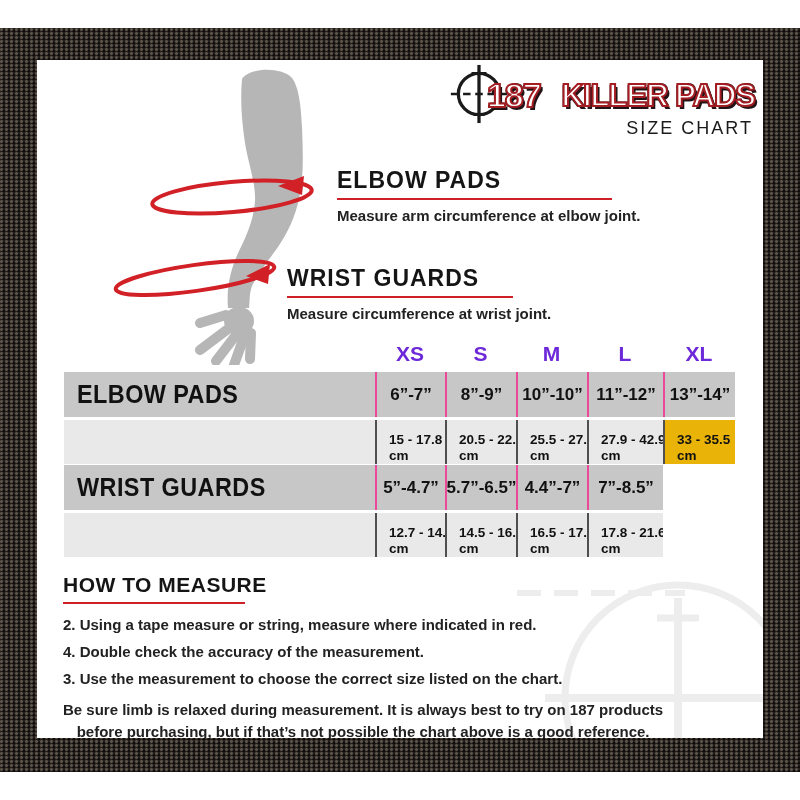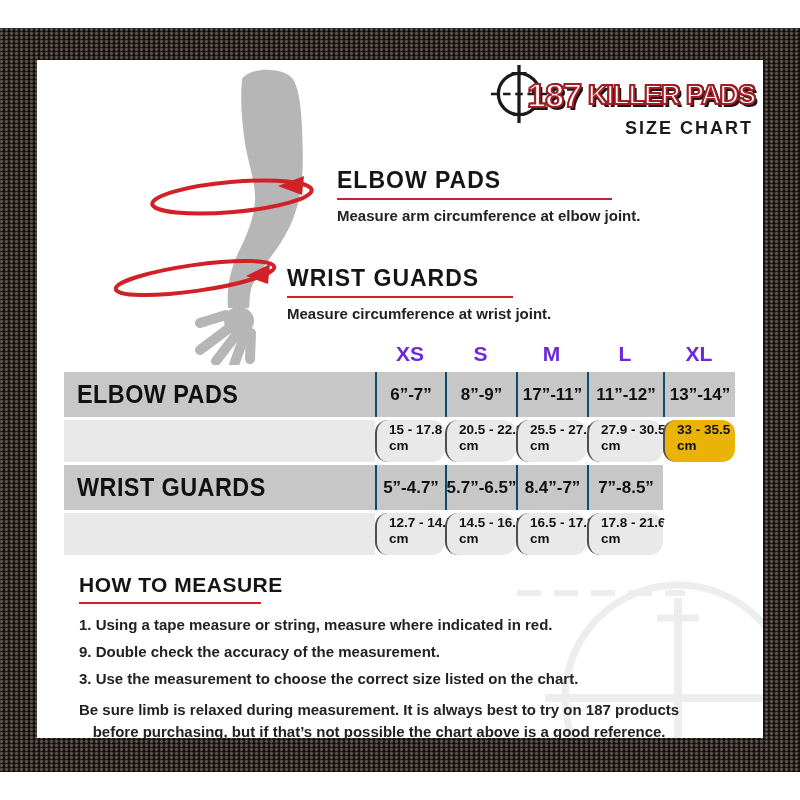--- a/index.html
+++ b/index.html
@@ -23,22 +23,22 @@
   
   .logo{position:absolute;top:16px;right:8px;text-align:right;}
   .logo-row{position:relative;display:inline-flex;align-items:center;padding-left:24px;}
   .crosshair{position:absolute;left:-14px;top:-12px;width:60px;height:60px;}
   .logo-num,.logo-name{
     font-weight:800;color:#fff;letter-spacing:-1px;white-space:nowrap;
     -webkit-text-stroke:2px #a31d22;
     text-shadow:2.5px 2.5px 0 #221316,-1px 1px 0 #221316,1px -1px 0 #221316;
   }
   .logo-num{font-size:34px;position:relative;z-index:1;}
-  .logo-name{font-size:27px;margin-left:7px;}
-  .logo-sub{font-size:18px;font-weight:700;letter-spacing:2px;color:#1a1a1a;margin-top:3px;padding-right:2px;}
+  .logo-name{font-size:31px;margin-left:21px;}
+  .logo-sub{font-size:18px;font-weight:400;letter-spacing:2px;color:#1a1a1a;margin-top:3px;padding-right:2px;}
 
   
   .arm{position:absolute;left:63px;top:5px;width:250px;height:300px;}
 
   
   .guide{position:absolute;}
   .guide-elbow{left:300px;top:107px;}
   .guide-wrist{left:250px;top:205px;}
   .guide-title{font-size:23px;font-weight:800;color:#151515;letter-spacing:1px;white-space:nowrap;}
   .guide-rule{height:2px;background:var(--accent,#ce2127);margin-top:4px;}
@@ -50,32 +50,32 @@
   .size-table{position:absolute;left:27px;top:278px;width:671px;}
   .trow{display:grid;grid-template-columns:311px 70px 71px 71px 76px 72px;margin-bottom:3px;}
   .thead-row{margin-bottom:2px;}
   .sh-cell{height:32px;display:flex;align-items:center;justify-content:center;
     font-size:21px;font-weight:800;color:#6d28d9;}
   .row-main{height:45px;}
   .row-cm{height:42px;}
   .tlabel{background:var(--gray,#c7c7c7);display:flex;align-items:center;padding-left:13px;}
   .tlabel .cond{font-size:26px;font-weight:800;color:#111;}
   .cond{display:inline-block;transform:scaleX(0.9);transform-origin:left center;white-space:nowrap;letter-spacing:0.5px;}
-  .tcell{background:var(--gray,#c7c7c7);border-left:2px solid #0c4a6e;
+  .tcell{background:var(--gray,#c7c7c7);border-left:2px solid #ec4899;
     display:flex;align-items:center;justify-content:center;
     font-size:17px;font-weight:800;color:#111;white-space:nowrap;}
   .tcell-cm{background:var(--lgray,#e9e9e9);border-left:2px solid #4f4f4f;
-    padding:2px 2px 0 12px;font-size:13.5px;font-weight:700;color:#111;line-height:1.2;border-radius:13px;}
+    padding:12px 2px 0 12px;font-size:13.5px;font-weight:700;color:#111;line-height:1.2;}
   .tcell-cm span{display:block;white-space:nowrap;}
   .cm-spacer{background:var(--lgray,#e9e9e9);}
   .cell-xl-cm{background:#eab308;}
   .blank{background:#fff;border:none;}
 
   
-  .howto{position:absolute;left:42px;top:513px;}
+  .howto{position:absolute;left:26px;top:513px;}
   .howto-title{font-size:21px;font-weight:800;color:#151515;letter-spacing:0.5px;}
   .howto-rule{width:182px;height:2px;background:var(--accent,#ce2127);margin-top:5px;}
   .howto-steps{margin-top:13px;}
   .howto-step{font-size:15px;font-weight:700;color:#222;margin-bottom:11px;white-space:nowrap;line-height:16px;}
   .howto-note{margin-top:12px;text-align:center;}
   .note-line{font-size:15px;font-weight:700;color:#222;line-height:22px;white-space:nowrap;}
 </style>
 </head>
 <body>
 
@@ -165,56 +165,56 @@
           <div class="sh-cell">L</div>
           <div class="sh-cell">XL</div>
         </div>
 
         <div class="trow row-main">
           <div class="tlabel">
               <span class="cond">ELBOW PADS</span>
             </div>
           <div class="tcell">6”-7”</div>
           <div class="tcell">8”-9”</div>
-          <div class="tcell">17”-11”</div>
+          <div class="tcell">10”-10”</div>
           <div class="tcell">11”-12”</div>
           <div class="tcell">13”-14”</div>
         </div>
 
         <div class="trow row-cm">
           <div class="cm-spacer"></div>
           <div class="tcell-cm">
               <span>15 - 17.8</span>
               <span>cm</span>
             </div>
           <div class="tcell-cm">
               <span>20.5 - 22.9</span>
               <span>cm</span>
             </div>
           <div class="tcell-cm">
               <span>25.5 - 27.9</span>
               <span>cm</span>
             </div>
           <div class="tcell-cm">
-              <span>27.9 - 30.5</span>
+              <span>27.9 - 42.9</span>
               <span>cm</span>
             </div>
           <div class="tcell-cm cell-xl-cm">
               <span>33 - 35.5</span>
               <span>cm</span>
             </div>
         </div>
 
         <div class="trow row-main">
           <div class="tlabel">
               <span class="cond">WRIST GUARDS</span>
             </div>
           <div class="tcell">5”-4.7”</div>
           <div class="tcell">5.7”-6.5”</div>
-          <div class="tcell">8.4”-7”</div>
+          <div class="tcell">4.4”-7”</div>
           <div class="tcell">7”-8.5”</div>
           <div class="tcell blank"></div>
         </div>
 
         <div class="trow row-cm">
           <div class="cm-spacer"></div>
           <div class="tcell-cm">
               <span>12.7 - 14.5</span>
               <span>cm</span>
             </div>
@@ -231,22 +231,22 @@
               <span>cm</span>
             </div>
           <div class="tcell-cm blank"></div>
         </div>
       </div>
 
       <div class="howto">
         <div class="howto-title">HOW TO MEASURE</div>
         <div class="howto-rule"></div>
         <div class="howto-steps">
-          <div class="howto-step">1. Using a tape measure or string, measure where indicated in red.</div>
-          <div class="howto-step">9. Double check the accuracy of the measurement.</div>
+          <div class="howto-step">2. Using a tape measure or string, measure where indicated in red.</div>
+          <div class="howto-step">4. Double check the accuracy of the measurement.</div>
           <div class="howto-step">3. Use the measurement to choose the correct size listed on the chart.</div>
         </div>
         <div class="howto-note">
           <div class="note-line">Be sure limb is relaxed during measurement. It is always best to try on 187 products</div>
           <div class="note-line">before purchasing, but if that’s not possible the chart above is a good reference.</div>
         </div>
       </div>
 
     </div>
   </div>

